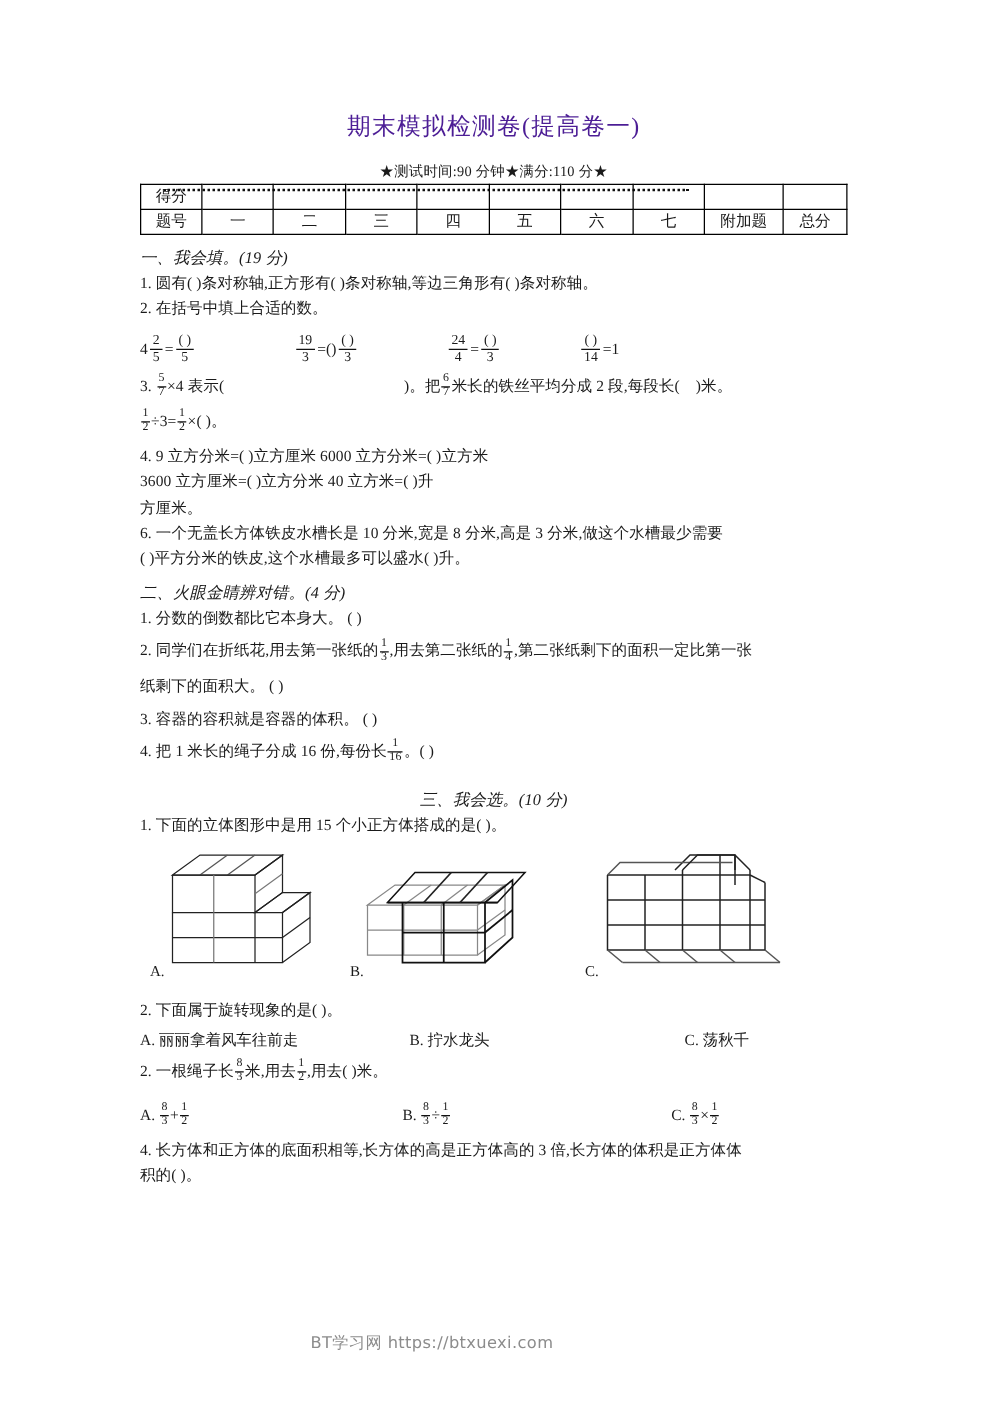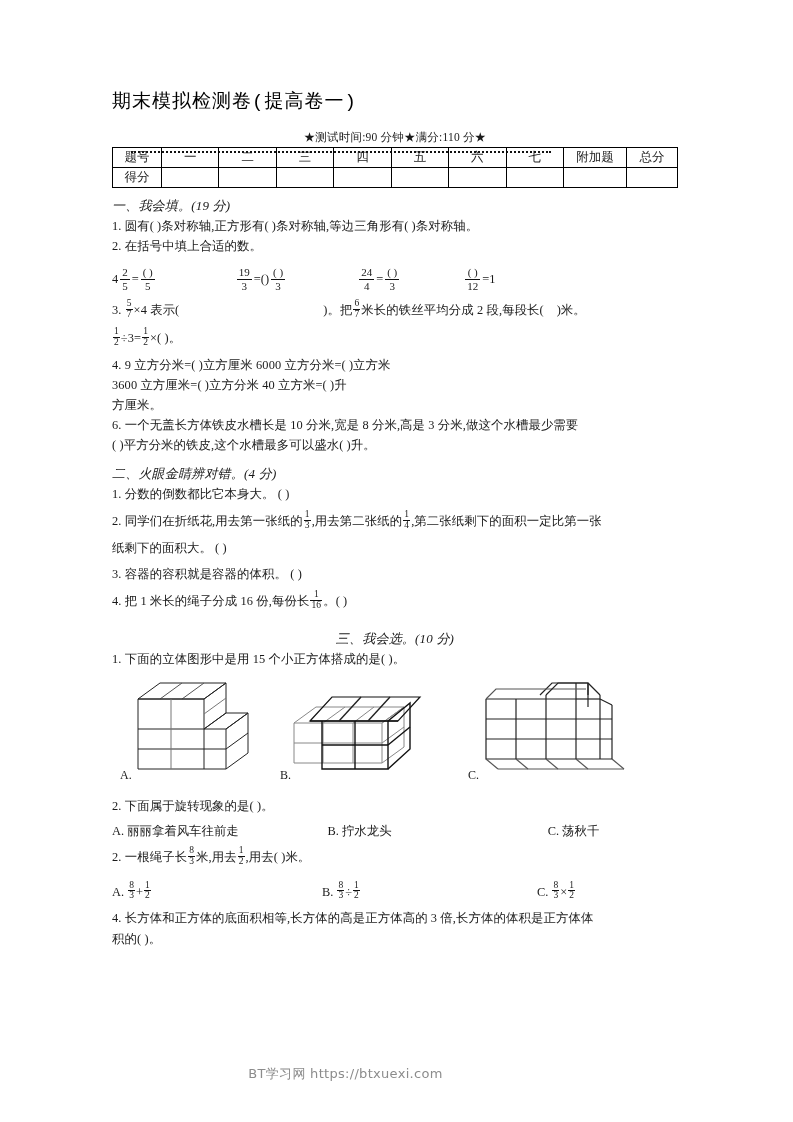--- a/index.html
+++ b/index.html
@@ -23,27 +23,27 @@
   }
   .sheet {
     position: absolute;
     left: 112px;
     top: 88px;
     width: 566px;
   }
 
   
   .paper-title {
-    text-align: left;
+    text-align: center;
     font-size: 19px;
     letter-spacing: 1px;
-    font-family: Liberation Mono, monospace;
+    font-family: Liberation Serif, serif;
     margin: 0 0 16px 0;
     font-weight: normal;
-    color: #000000;
+    color: #4c1d95;
   }
   .exam-meta {
     text-align: center;
     font-size: 11.5px;
     margin: 0 0 2px 0;
     letter-spacing: 0.2px;
   }
 
   
   .cutline {
@@ -200,44 +200,44 @@
   <div class="cutline"></div>
 
   <div class="sheet">
 
     <h1 class="paper-title">期末模拟检测卷(提高卷一)</h1>
 
     <div class="exam-meta">★测试时间:90 分钟★满分:110 分★</div>
 
     <table class="score-table">
       <tbody>
+        <tr>
+          <td class="label-col">得分</td>
+          <td></td>
+          <td></td>
+          <td></td>
+          <td></td>
+          <td></td>
+          <td></td>
+          <td></td>
+          <td class="extra-col"></td>
+          <td class="total-col"></td>
+        </tr>
         <tr>
           <td class="label-col">题号</td>
           <td>一</td>
           <td>二</td>
           <td>三</td>
           <td>四</td>
           <td>五</td>
           <td>六</td>
           <td>七</td>
           <td class="extra-col">附加题</td>
           <td class="total-col">总分</td>
         </tr>
-        <tr>
-          <td class="label-col">得分</td>
-          <td></td>
-          <td></td>
-          <td></td>
-          <td></td>
-          <td></td>
-          <td></td>
-          <td></td>
-          <td class="extra-col"></td>
-          <td class="total-col"></td>
-        </tr>
       </tbody>
     </table>
 
     <div class="section-head">一、我会填。(19 分)</div>
 
     <div class="q">1. 圆有(          )条对称轴,正方形有(      )条对称轴,等边三角形有(      )条对称轴。</div>
 
     <div class="q">2. 在括号中填上合适的数。</div>
 
     <div class="frac-row">
@@ -282,21 +282,21 @@
           <span class="num">(        )</span>
           <span class="den">3</span>
         </span>
       </div>
 
       <div class="fr-gap-3"></div>
 
       <div class="frac-item">
         <span class="bigfrac">
           <span class="num">(        )</span>
-          <span class="den">12</span>
+          <span class="den">14</span>
         </span>
         <span>=1</span>
       </div>
 
     </div>
 
     <div class="q spaced">
       <span>3.</span>
       <span class="frac">
         <span class="num">5</span>

